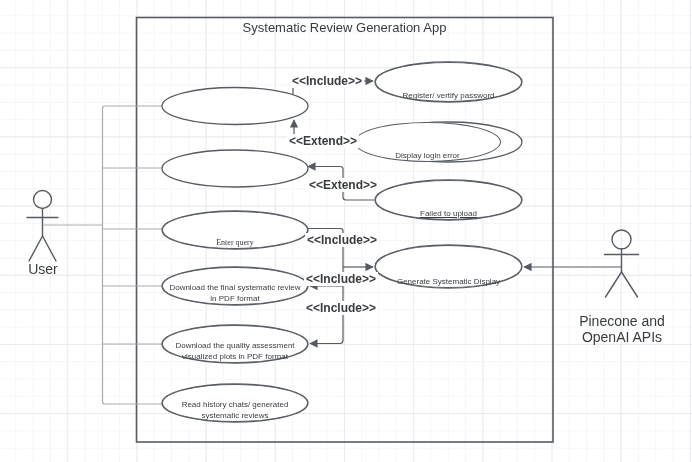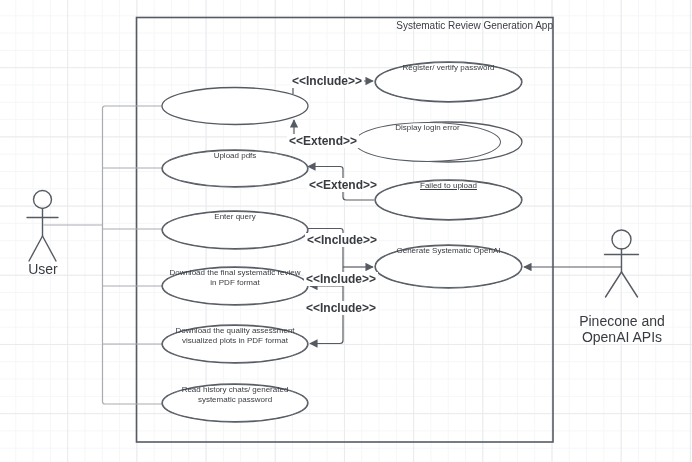--- a/index.html
+++ b/index.html
@@ -17,28 +17,28 @@
     background-size:69.2px 69.2px,69.2px 69.2px,17.3px 17.3px,17.3px 17.3px;
     background-position:-2px -2px;
   }
   .layer{position:absolute;inset:0;}
   svg.layer{pointer-events:none;}
   .uc{
     position:absolute;
     border:1.3px solid #565b63;
     border-radius:50%;
     background:#ffffff;
-    display:flex;align-items:flex-start;justify-content:center;
+    display:flex;align-items:flex-end;justify-content:center;
     text-align:center;
     font-size:8px;line-height:1.3;color:#383c41;
     padding:0 5px;box-sizing:border-box;
   }
   .title{
     position:absolute;left:136px;top:20px;width:417px;
-    text-align:right;font-size:10px;color:#383c41;font-weight:500;
+    text-align:center;font-size:13px;color:#383c41;font-weight:500;
   }
   .edge-label{
     position:absolute;transform:translate(-50%,-50%);
     font-size:12px;font-weight:600;color:#383c41;
     background:#ffffff;padding:0 2px;white-space:nowrap;
   }
   .actor-label{
     position:absolute;transform:translateX(-50%);
     font-size:14px;color:#383c41;text-align:center;line-height:1.15;
   }
@@ -105,54 +105,51 @@
       <path d="M 621.5 272 L 605.5 297"></path>
       <path d="M 621.5 272 L 637.5 297"></path>
     </g>
   </svg>
 
   <div class="layer">
 
     <div class="title">Systematic Review Generation App</div>
 
 
-    <div class="uc" style="left:162px;top:150px;width:146px;height:37px;">
-      <span>Upload pdfs</span>
-      </div>
 
-    <div class="uc" style="left:162px;top:211px;width:146px;height:38px;">
+    <div class="uc" style="left:162px;top:211px;width:146px;height:38px;font-family:Liberation Serif, serif;">
       <span>Enter query</span>
       </div>
 
     <div class="uc" style="left:162px;top:267px;width:146px;height:38px;">
       <span>Download the final systematic review in PDF format</span>
       </div>
 
     <div class="uc" style="left:162px;top:325px;width:146px;height:38px;">
       <span>Download the quality assessment visualized plots in PDF format</span>
       </div>
 
     <div class="uc" style="left:162px;top:384px;width:146px;height:38px;">
-      <span>Read history chats/ generated systematic password</span>
+      <span>Read history chats/ generated systematic reviews</span>
       </div>
 
     <div class="uc" style="left:375px;top:62px;width:147px;height:40px;">
       <span>Register/ vertify password</span>
       </div>
 
     <div class="uc" style="left:354px;top:122px;width:147px;height:40px;">
       <span>Display login error</span>
       </div>
 
     <div class="uc" style="left:375px;top:180px;width:147px;height:40px;text-decoration:underline;">
       <span>Failed to upload</span>
       </div>
 
     <div class="uc" style="left:375px;top:245px;width:147px;height:43px;">
-      <span>Generate Systematic OpenAI</span>
+      <span>Generate Systematic Display</span>
       </div>
 
     <div class="edge-label" style="left:327px;top:81px;">&lt;&lt;Include&gt;&gt;</div>
     <div class="edge-label" style="left:323px;top:141px;">&lt;&lt;Extend&gt;&gt;</div>
     <div class="edge-label" style="left:343px;top:185px;">&lt;&lt;Extend&gt;&gt;</div>
     <div class="edge-label" style="left:342px;top:240px;">&lt;&lt;Include&gt;&gt;</div>
     <div class="edge-label" style="left:341px;top:279px;">&lt;&lt;Include&gt;&gt;</div>
     <div class="edge-label" style="left:341px;top:308px;">&lt;&lt;Include&gt;&gt;</div>
 
     <div class="actor-label" style="left:43px;top:261px;">User</div>

